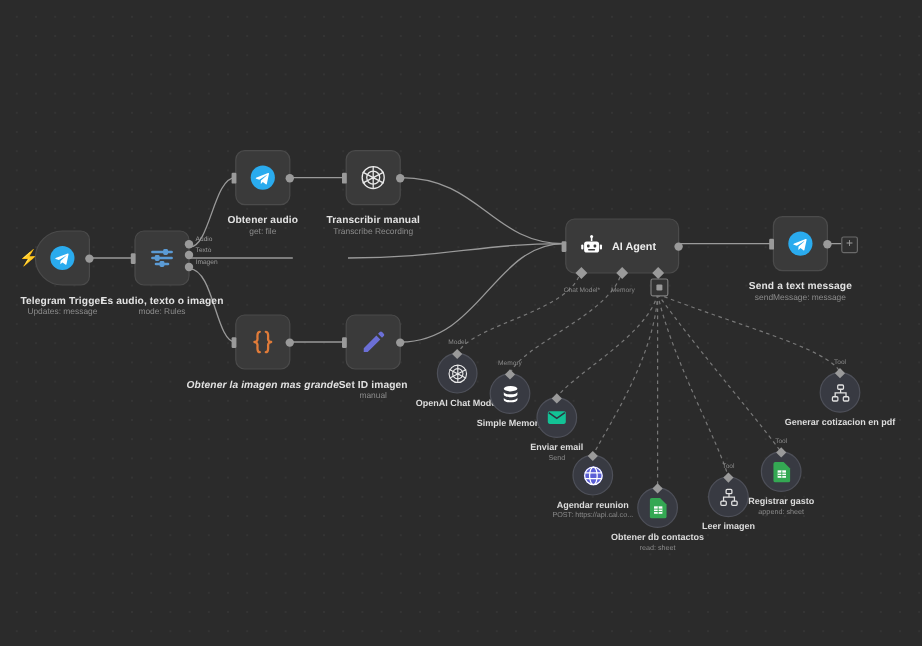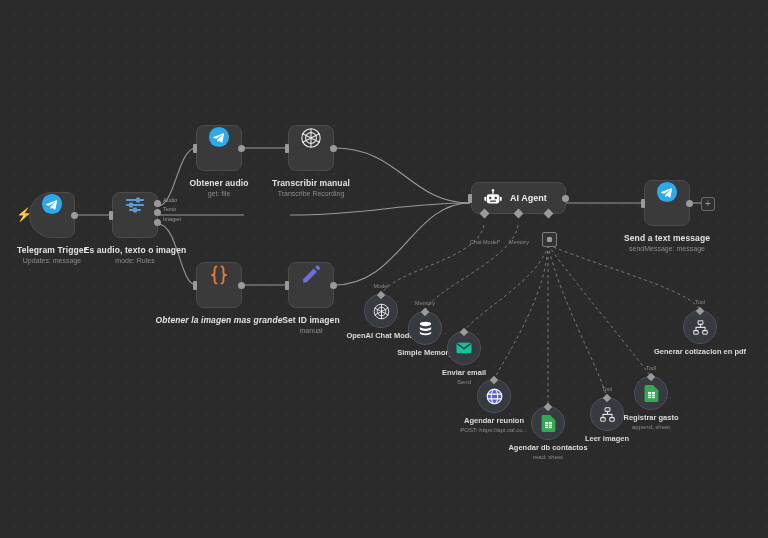--- a/index.html
+++ b/index.html
@@ -19,21 +19,21 @@
   }
   #edges{position:absolute;left:0;top:0;width:768px;height:538px;pointer-events:none;}
 
   
   .node{
     position:absolute;
     width:46px;height:46px;
     border-radius:8px;
     background:#3a3a3a;
     border:1px solid #4b4b4b;
-    display:flex;align-items:flex-start;justify-content:center;
+    display:flex;align-items:center;justify-content:center;
     box-sizing:border-box;
   }
   .node.trigger{
     border-top-left-radius:24px;
     border-bottom-left-radius:24px;
   }
   .label{
     position:absolute;
     text-align:center;
     width:150px;
@@ -68,21 +68,21 @@
   }
   .plusbtn{
     position:absolute;width:12px;height:12px;border:1px solid #6a6a6a;border-radius:2px;
     display:flex;align-items:center;justify-content:center;
     font-size:10px;color:#9a9a9a;line-height:10px;background:#2f2f2f;
   }
 
   
   .agent{
     position:absolute;
-    width:95px;height:32px;border-radius:8px;
+    width:95px;height:46px;border-radius:8px;
     background:#3a3a3a;border:1px solid #4b4b4b;
     display:flex;align-items:center;gap:7px;
     padding-left:11px;box-sizing:border-box;
   }
   .agent .name{font-size:9px;font-weight:bold;color:#ededed;}
   .agent .sub{
     position:absolute;left:0;top:44px;width:100%;
   }
   .conn{
     position:absolute;width:7px;height:7px;background:#9a9a9a;
@@ -390,21 +390,21 @@
     <span>
       <svg class="ic" width="15" height="17" viewBox="0 0 18 22" fill="#34a853">
         <path d="M2 0h9l7 7v13a2 2 0 0 1-2 2H2a2 2 0 0 1-2-2V2a2 2 0 0 1 2-2z"></path>
         <rect x="4.5" y="9" width="9" height="8" fill="#fff"></rect>
         <g stroke="#34a853" stroke-width="1">
             <path d="M4.5 12h9M4.5 14.6h9M9 9v8"></path>
           </g>
       </svg>
     </span>
     <div class="sublabel">
-      <div class="t">Agendar db contactos</div>
+      <div class="t">Obtener db contactos</div>
       <div class="s">read: sheet</div>
     </div>
   </div>
 
   <div class="subnode" style="left:590px;top:397px;">
     <span class="diamond"></span>
     <span class="plabel">Tool</span>
     <span>
       <svg class="ic" width="17" height="17" viewBox="0 0 24 24" fill="none" stroke="#e2e2e2" stroke-width="1.5">
         <rect x="8.6" y="2.6" width="6.8" height="5" rx="1.2"></rect>

